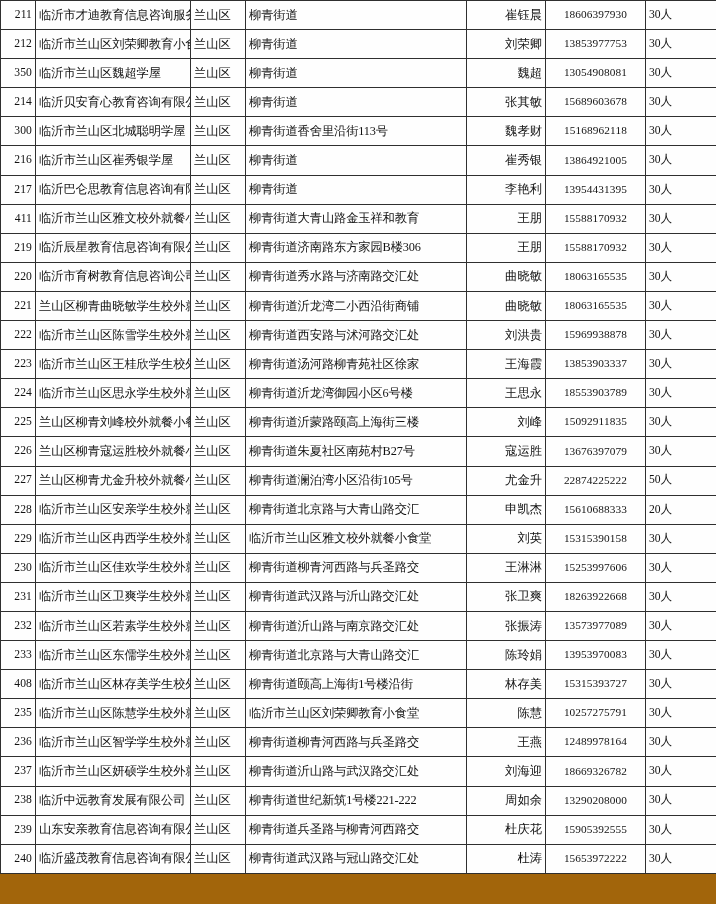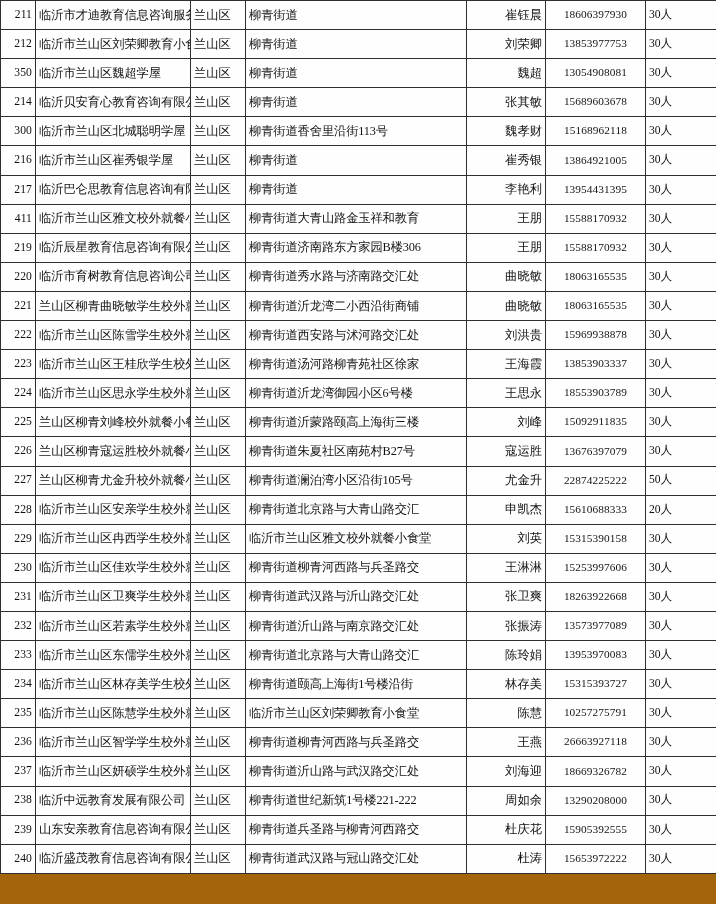--- a/index.html
+++ b/index.html
@@ -311,21 +311,21 @@
         <tr>
           <td class="idx">233</td>
           <td class="name">临沂市兰山区东儒学生校外就餐小餐厅</td>
           <td class="dist">兰山区</td>
           <td class="addr">柳青街道北京路与大青山路交汇</td>
           <td class="person">陈玲娟</td>
           <td class="phone">13953970083</td>
           <td class="cap">30人</td>
         </tr>
         <tr>
-          <td class="idx">234</td>
+          <td class="idx">408</td>
           <td class="name">临沂市兰山区林存美学生校外就餐小餐厅</td>
           <td class="dist">兰山区</td>
           <td class="addr">柳青街道颐高上海街1号楼沿街</td>
           <td class="person">林存美</td>
           <td class="phone">15315393727</td>
           <td class="cap">30人</td>
         </tr>
         <tr>
           <td class="idx">235</td>
           <td class="name">临沂市兰山区陈慧学生校外就餐小餐厅</td>
@@ -334,21 +334,21 @@
           <td class="person">陈慧</td>
           <td class="phone">10257275791</td>
           <td class="cap">30人</td>
         </tr>
         <tr>
           <td class="idx">236</td>
           <td class="name">临沂市兰山区智学学生校外就餐小餐厅</td>
           <td class="dist">兰山区</td>
           <td class="addr">柳青街道柳青河西路与兵圣路交</td>
           <td class="person">王燕</td>
-          <td class="phone">26663927118</td>
+          <td class="phone">12489978164</td>
           <td class="cap">30人</td>
         </tr>
         <tr>
           <td class="idx">237</td>
           <td class="name">临沂市兰山区妍硕学生校外就餐小餐厅</td>
           <td class="dist">兰山区</td>
           <td class="addr">柳青街道沂山路与武汉路交汇处</td>
           <td class="person">刘海迎</td>
           <td class="phone">18669326782</td>
           <td class="cap">30人</td>

